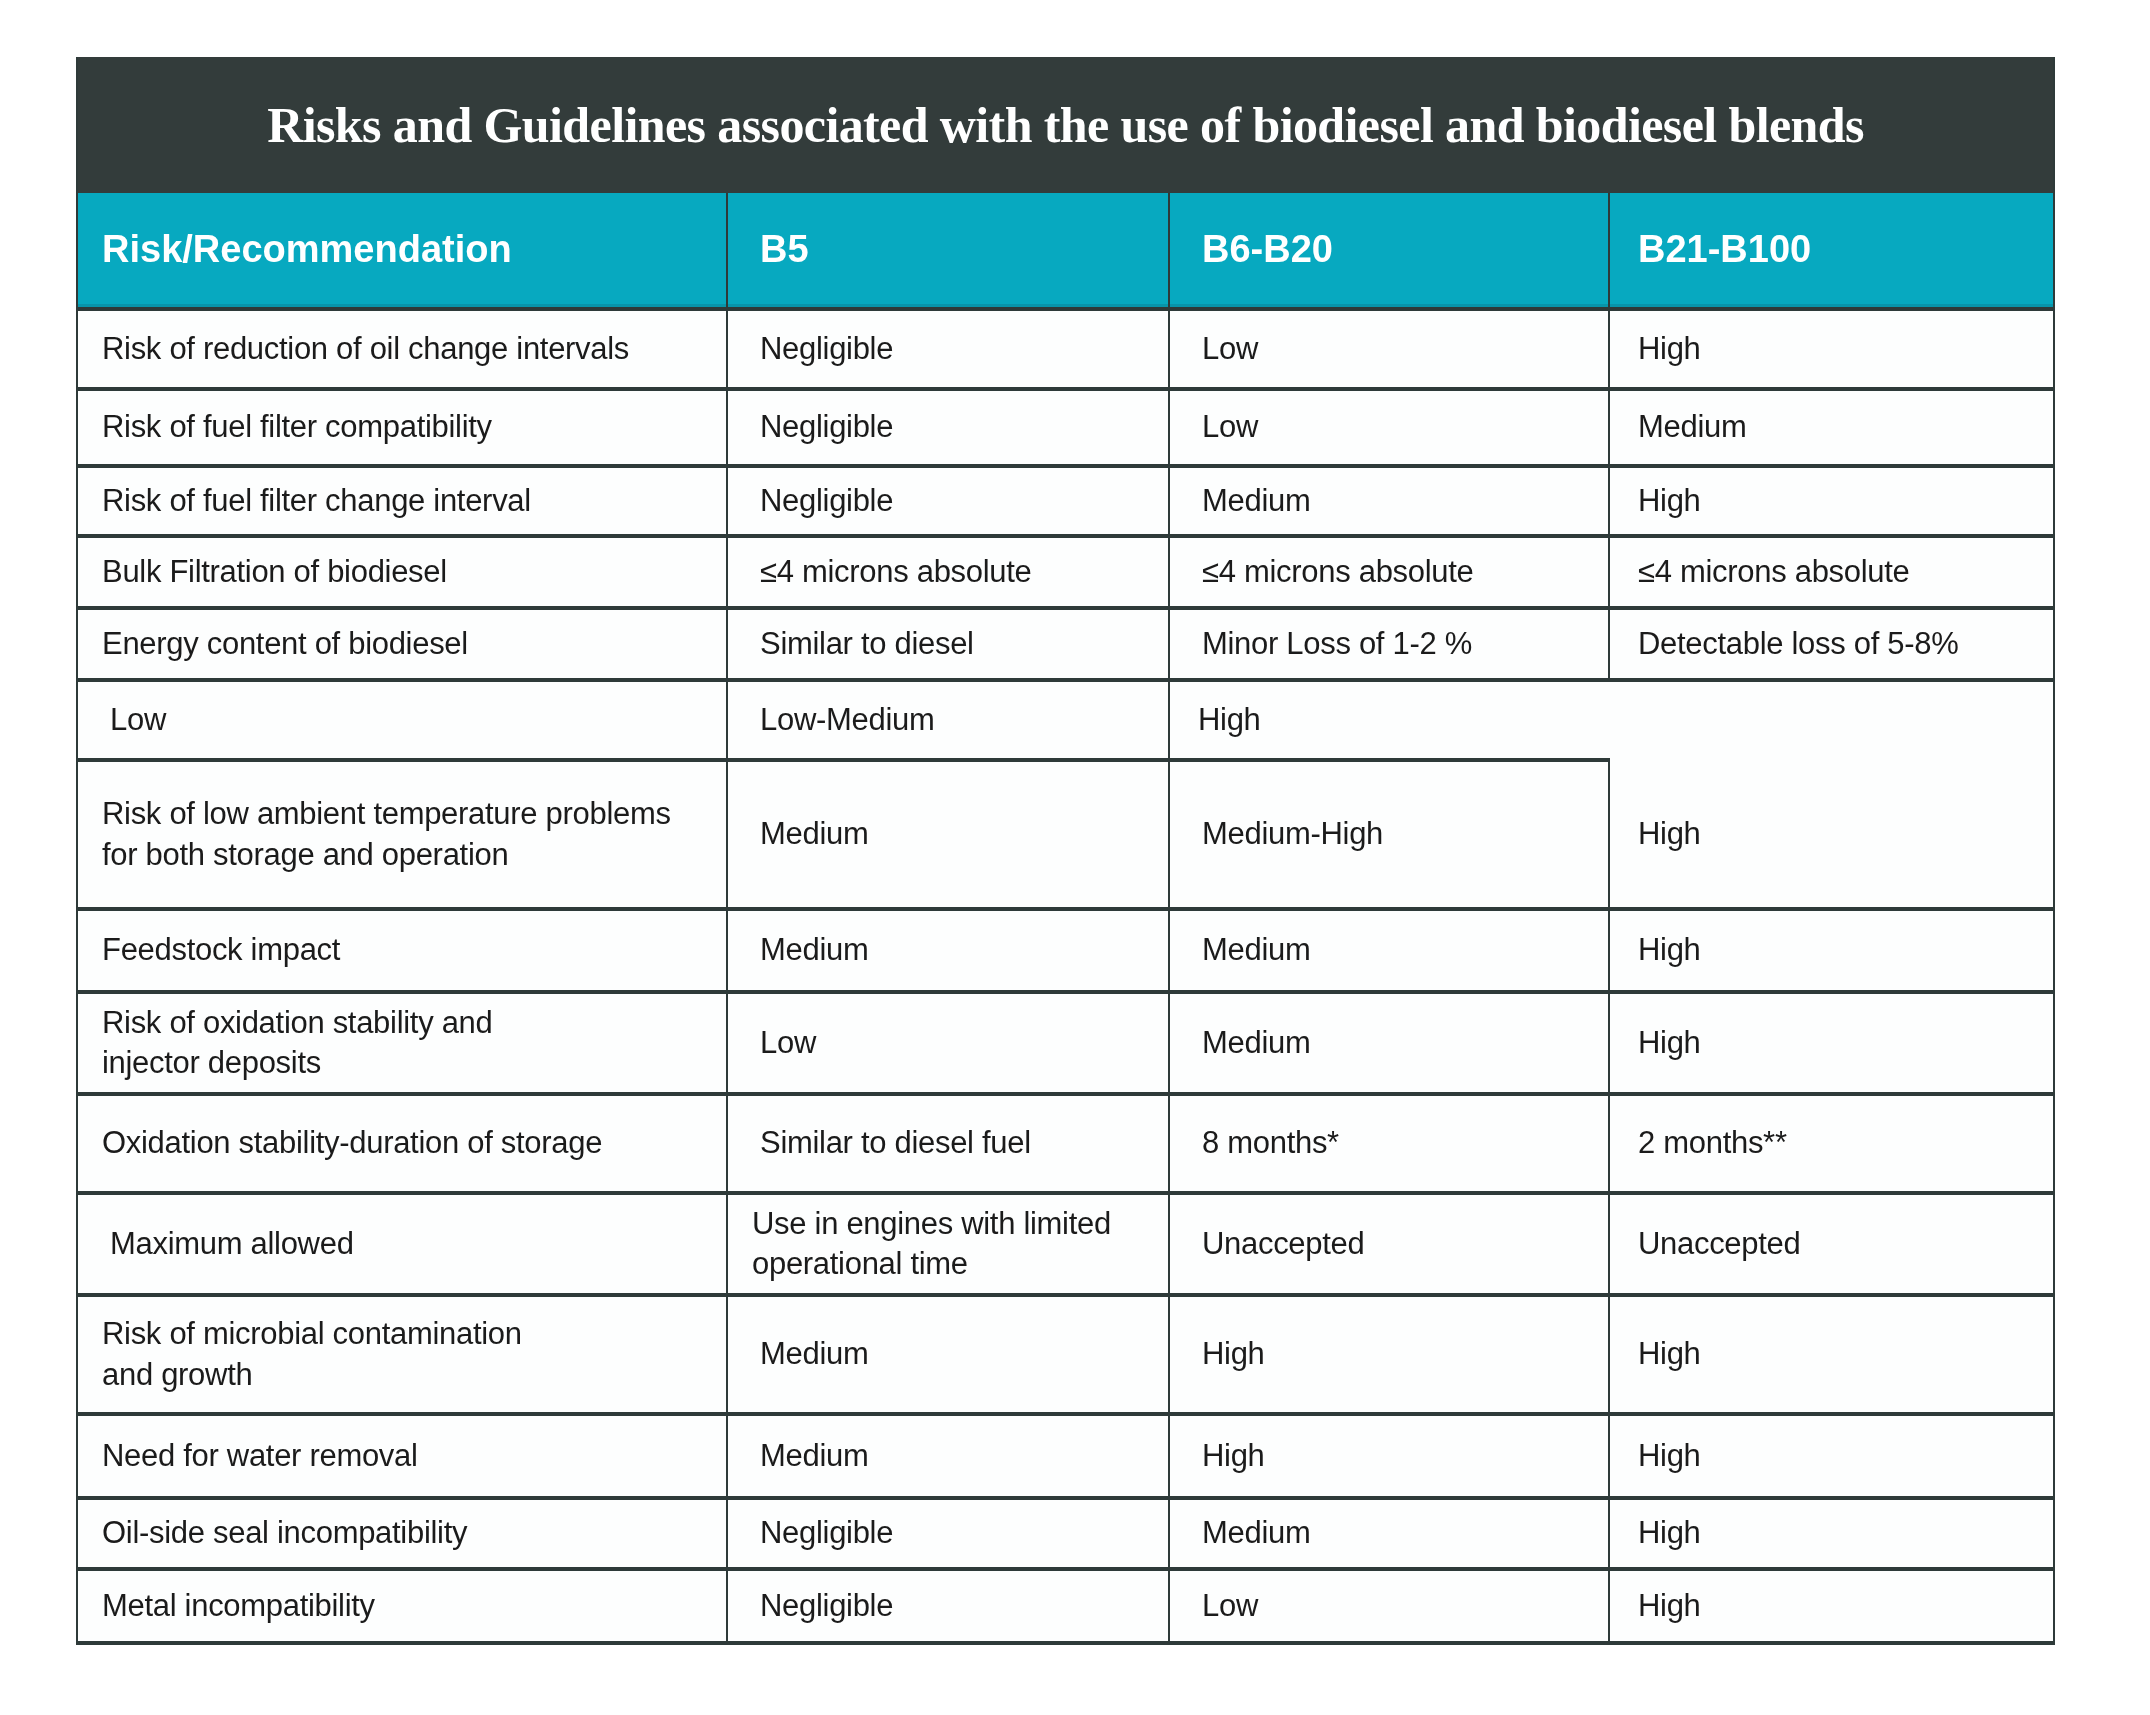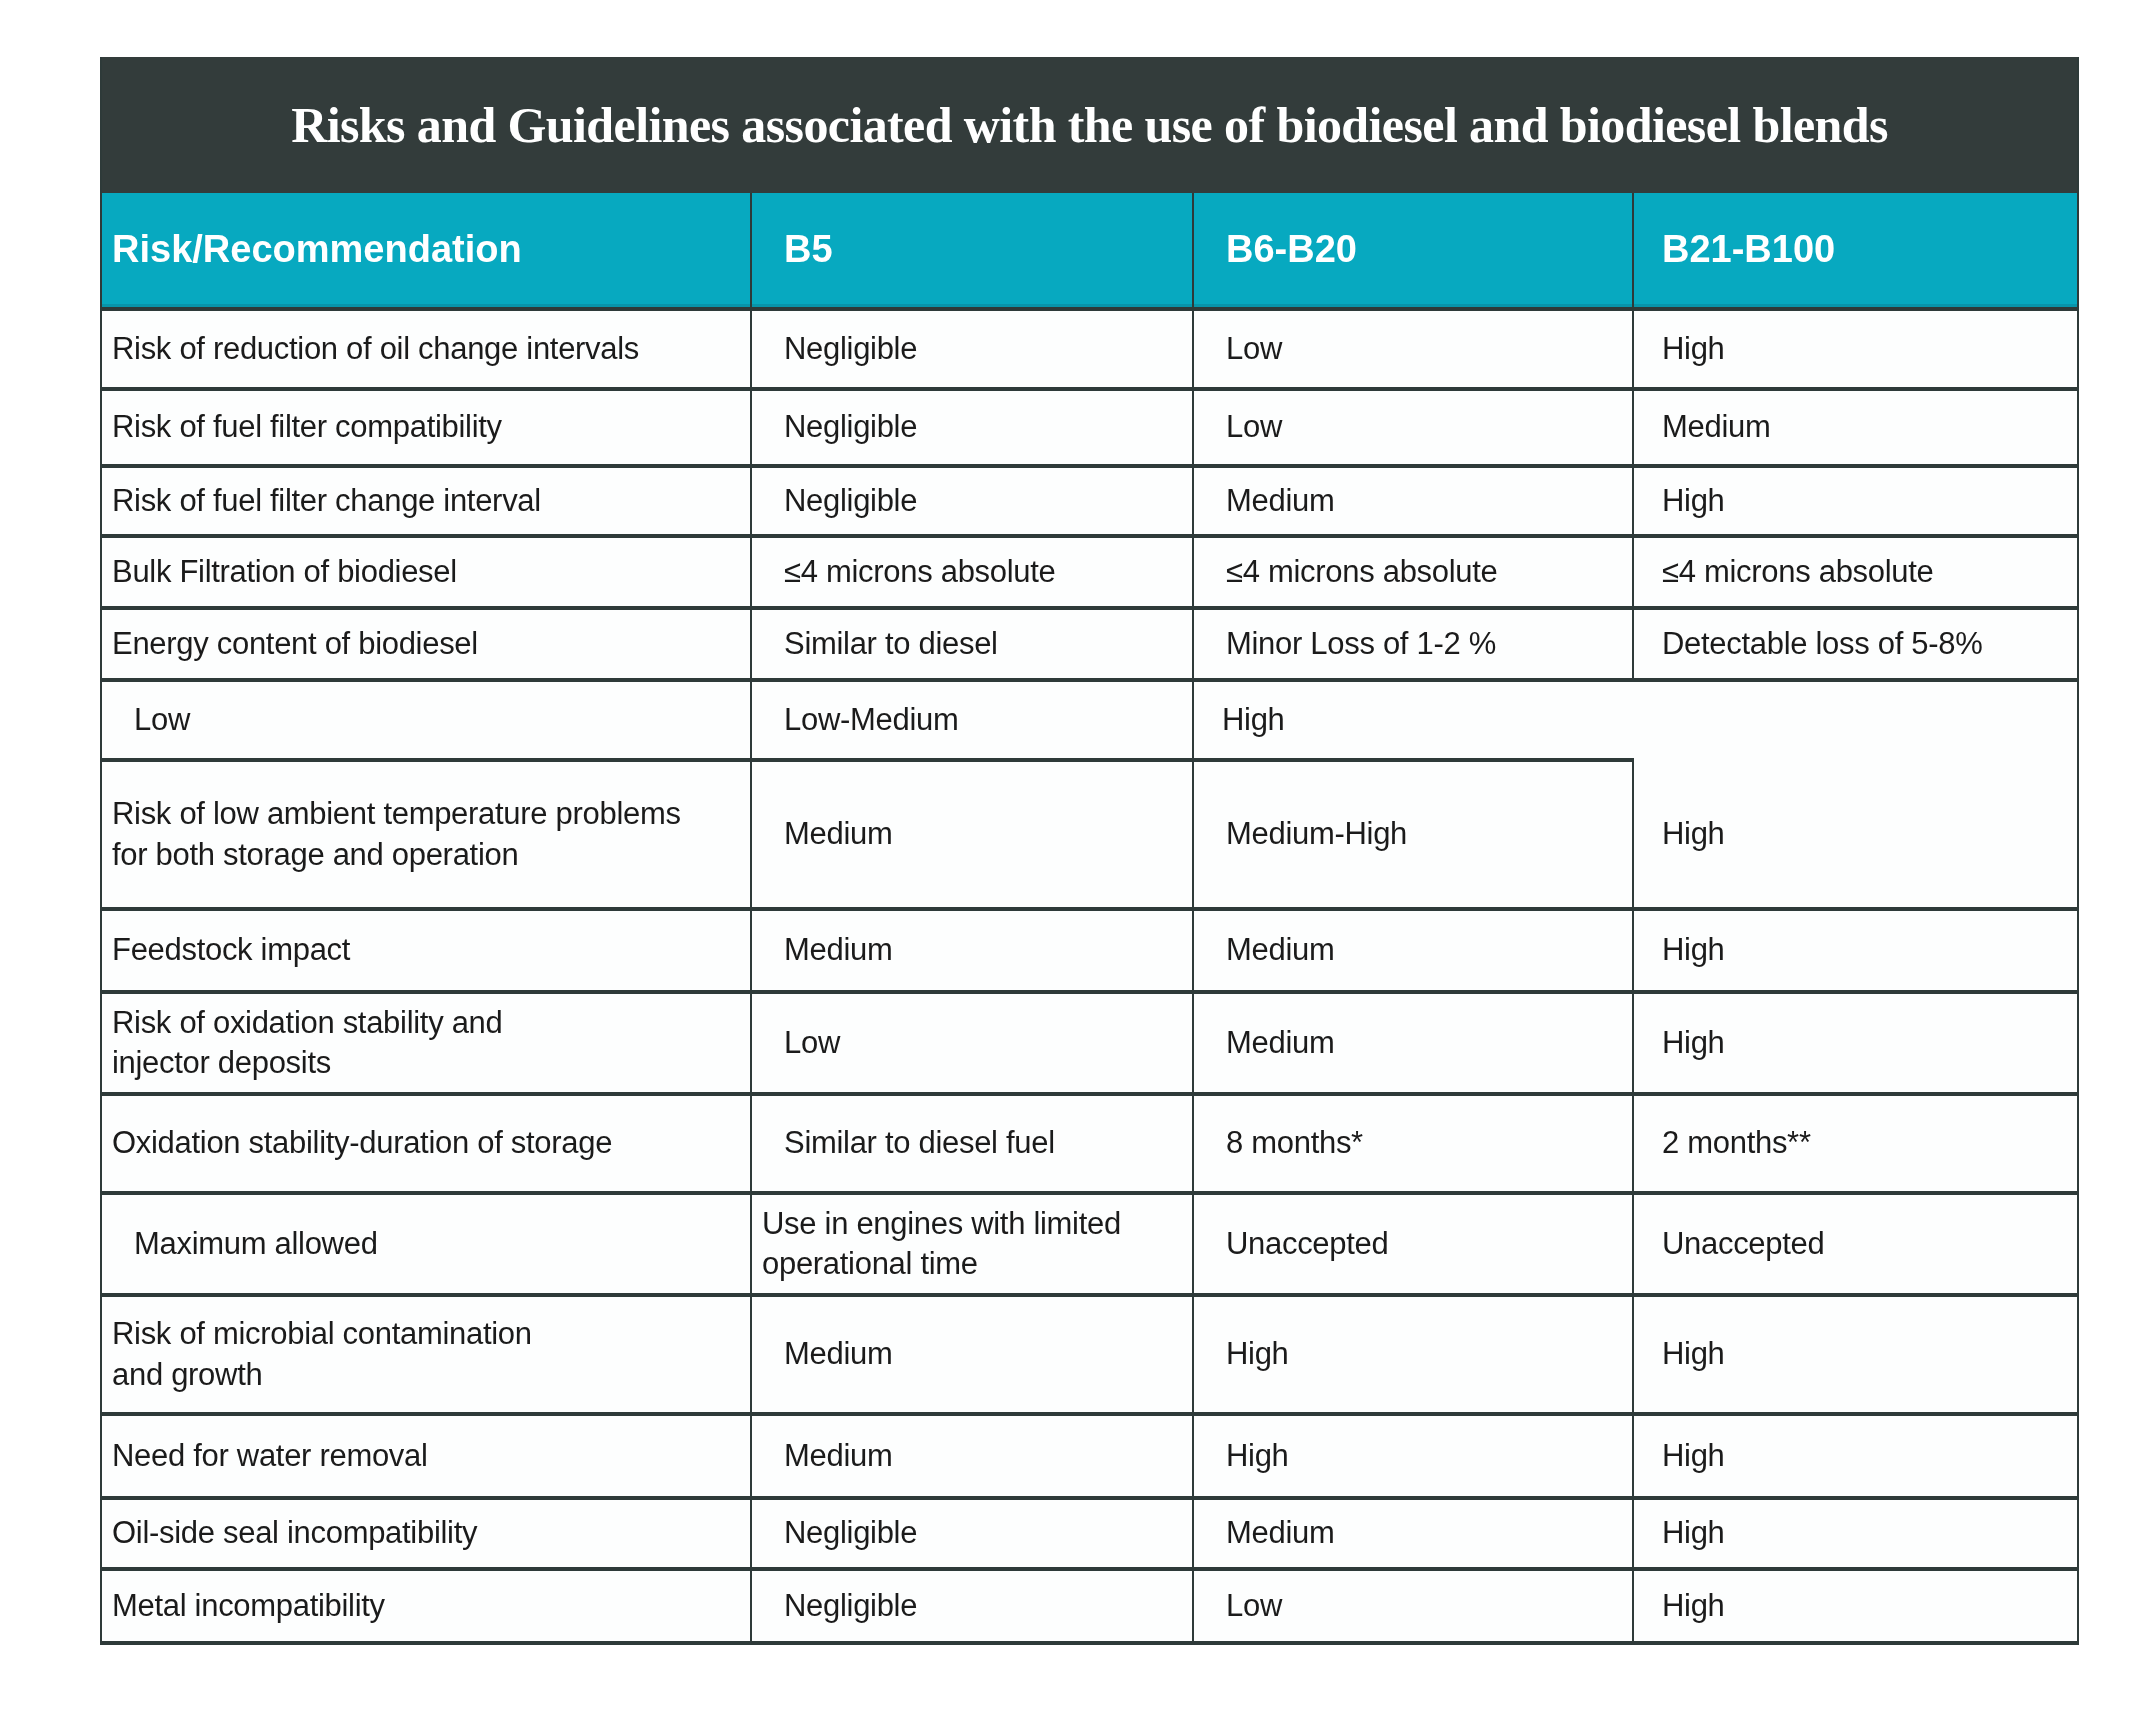--- a/index.html
+++ b/index.html
@@ -11,42 +11,42 @@
     --grid-border:#2E3A39;
     --cell-bg:#FDFEFE;
     --cell-text:#1B1B1B;
     --page-bg:#FFFFFF;
   }
   *{box-sizing:border-box;margin:0;padding:0;}
   html,body{width:2151px;height:1716px;background:var(--page-bg);overflow:hidden;}
   body{font-family:"Liberation Sans", sans-serif;color:var(--cell-text);}
 
   .tablewrap{
-    position:absolute;left:100px;top:57px;width:1979px;
+    position:absolute;left:76px;top:57px;width:1979px;
     border-left:2.3px solid var(--grid-border);
     border-right:2.3px solid var(--grid-border);
     border-bottom:4.6px solid var(--grid-border);
     background:var(--cell-bg);
   }
   .titlebar{
     height:136px;background:var(--title-bar-bg);color:var(--title-text);
     display:flex;align-items:center;justify-content:center;
     font-family:"Liberation Serif", serif;font-weight:700;font-size:50px;
     letter-spacing:-0.6px;text-align:center;
   }
   .row{display:grid;grid-template-columns:650px 442px 440px 1fr;}
   .cell{
     display:flex;align-items:center;
     padding-left:32px;padding-right:17px;
     font-size:31px;letter-spacing:-0.3px;line-height:1.3;
     border-right:2.3px solid var(--grid-border);
     background:var(--cell-bg);color:var(--cell-text);
   }
   .cell:last-child{border-right:none;padding-left:28px;}
-  .labelcell{padding-left:10px;padding-right:5.7px;white-space:pre-line;}
+  .labelcell{padding-left:24px;padding-right:5.7px;white-space:pre-line;}
   .headerrow{height:118px;}
   .headerrow .cell{
     background:linear-gradient(to bottom, var(--header-bg) calc(100% - 3.4px), var(--header-bg-bottom-edge) calc(100% - 3.4px));
     color:var(--header-text);font-weight:700;font-size:38px;letter-spacing:0;
     border-bottom:4px solid var(--grid-border);
   }
   .datarow .cell{border-bottom:4px solid var(--grid-border);}
   .datarow:last-child .cell{border-bottom:none;}
   .datarow:nth-child(1) .cell{height:80px}
   .datarow:nth-child(2) .cell{height:77px}

